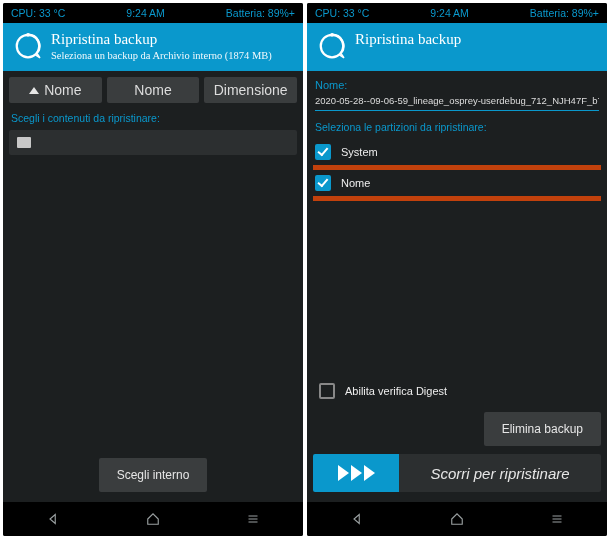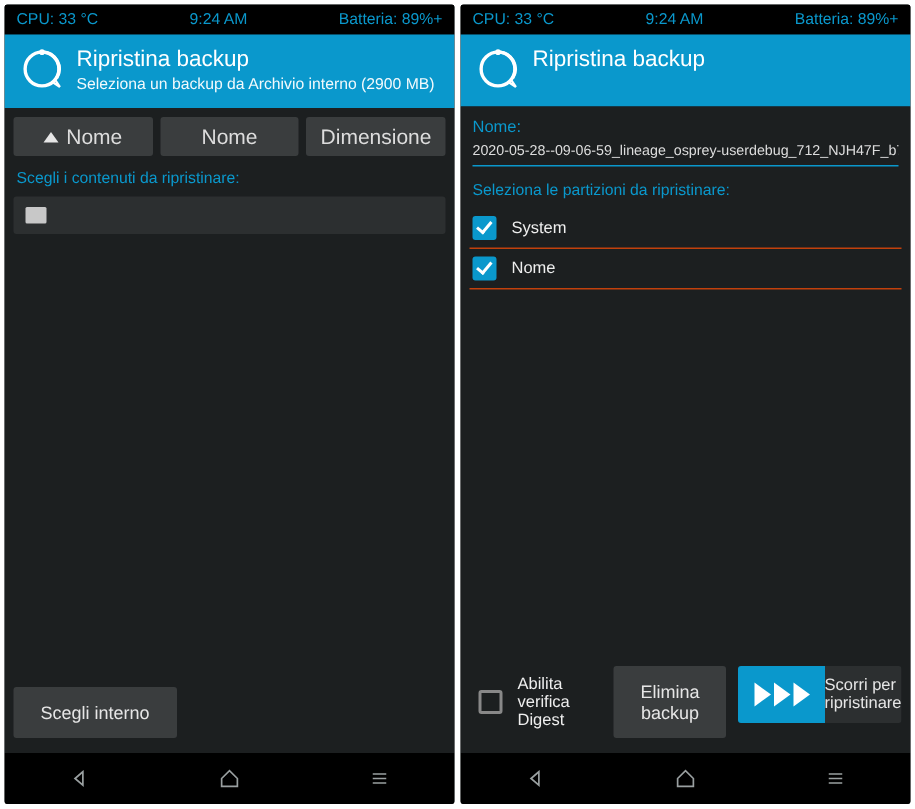--- a/index.html
+++ b/index.html
@@ -37,20 +37,21 @@
     height: 20px;
   }
   .statusbar .sb-left, .statusbar .sb-right, .statusbar .sb-center { white-space: nowrap; }
   .header {
     background: #0a98cc;
     color: #fff;
     padding: 8px 10px 10px 10px;
     display: flex;
     align-items: flex-start;
     gap: 8px;
+    font-family: Liberation Serif, serif;
   }
   .header .logo svg { width: 30px; height: 30px; display:block; }
   .header .titles { flex:1; overflow:hidden; }
   .header h1 { font-size: 15px; font-weight: 500; margin-bottom: 2px; }
   .header .sub { font-size: 10.5px; opacity: .95; white-space: nowrap; overflow:hidden; text-overflow:ellipsis;}
   .content {
     flex: 1;
     background: #1c1f20;
     display: flex;
     flex-direction: column;
@@ -111,55 +112,55 @@
     color:#ddd; font-size:9.5px;
     border-bottom:1px solid #0a98cc;
     padding: 0 0 4px 0; margin: 0 2px 10px 2px;
     white-space:nowrap; overflow:hidden;
   }
   .chk-row {
     display:flex; align-items:center; gap:10px;
     padding: 5px 2px;
     cursor:pointer;
   }
-  .chk-row.bordered { border-bottom:1px solid #c2410c; }
+  .chk-row.bordered { border-bottom:5px solid #c2410c; }
   .chk {
     width:16px; height:16px;
     background:#0a98cc;
     border-radius:2px;
     display:flex; align-items:center; justify-content:center;
     flex-shrink:0;
   }
   .chk::after{
     content:"";
     width:4px; height:8px;
     border:solid #fff;
     border-width:0 2px 2px 0;
     transform: rotate(40deg) translate(-1px,-1px);
   }
   .chk.empty { background:transparent; border:2px solid #888; }
   .chk.empty::after{ display:none; }
 
   .bottom-area {
     margin-top:auto;
-    display:flex; flex-direction:row;
+    display:flex; flex-direction:column;
     gap:8px;
     padding-bottom:4px;
   }
   .btn-gray {
     background:#3a3d3e;
     color:#e6e6e6;
     border:none;
     padding:10px 18px;
     font-size:12px;
     border-radius:2px;
     cursor:pointer;
   }
   .btn-row-center { display:flex; justify-content:center; }
-  .btn-row-left { display:flex; justify-content:center; padding-left:6px;}
+  .btn-row-left { display:flex; justify-content:flex-end; padding-left:6px;}
   .slider-row {
     display:flex;
     height:38px;
     border-radius:2px;
     overflow:hidden;
     cursor:pointer;
   }
   .slider-head {
     background:#0a98cc;
     width:86px;
@@ -170,21 +171,22 @@
     width:0;height:0;
     border-top:8px solid transparent;
     border-bottom:8px solid transparent;
     border-left:11px solid #fff;
   }
   .slider-body {
     flex:1;
     background:#2c2f30;
     color:#e6e6e6;
     display:flex; align-items:center; justify-content:center;
-    font-size:11px;
+    font-size:15px;
+    font-style:italic;
   }
   .navbar {
     height:34px;
     background:#000;
     display:flex;
     align-items:center;
     justify-content:space-around;
   }
   .nav-ic { color:#9aa0a1; display:flex; align-items:center; justify-content:center; cursor:pointer;}
   .nav-ic svg { width:18px; height:18px; }
@@ -204,21 +206,21 @@
       <span class="logo">
         <svg viewBox="0 0 40 40">
             <circle cx="20" cy="20" r="15" fill="none" stroke="#fff" stroke-width="3"></circle>
             <path d="M20 5 A15 15 0 0 1 33 28" fill="none" stroke="#fff" stroke-width="3"></path>
             <circle cx="20" cy="5" r="2.5" fill="#fff"></circle>
             <path d="M32 30 l4 6 M30 32 l6 4" stroke="#fff" stroke-width="2"></path>
           </svg>
       </span>
       <div class="titles">
         <h1>Ripristina backup</h1>
-        <div class="sub">Seleziona un backup da Archivio interno (2900 MB)</div>
+        <div class="sub">Seleziona un backup da Archivio interno (1874 MB)</div>
       </div>
     </div>
     <div class="content">
       <div class="sort-row">
         <button class="sort-btn">
           <span class="tri"></span>
           <span>Nome</span>
         </button>
         <button class="sort-btn">
           <span>Nome</span>

